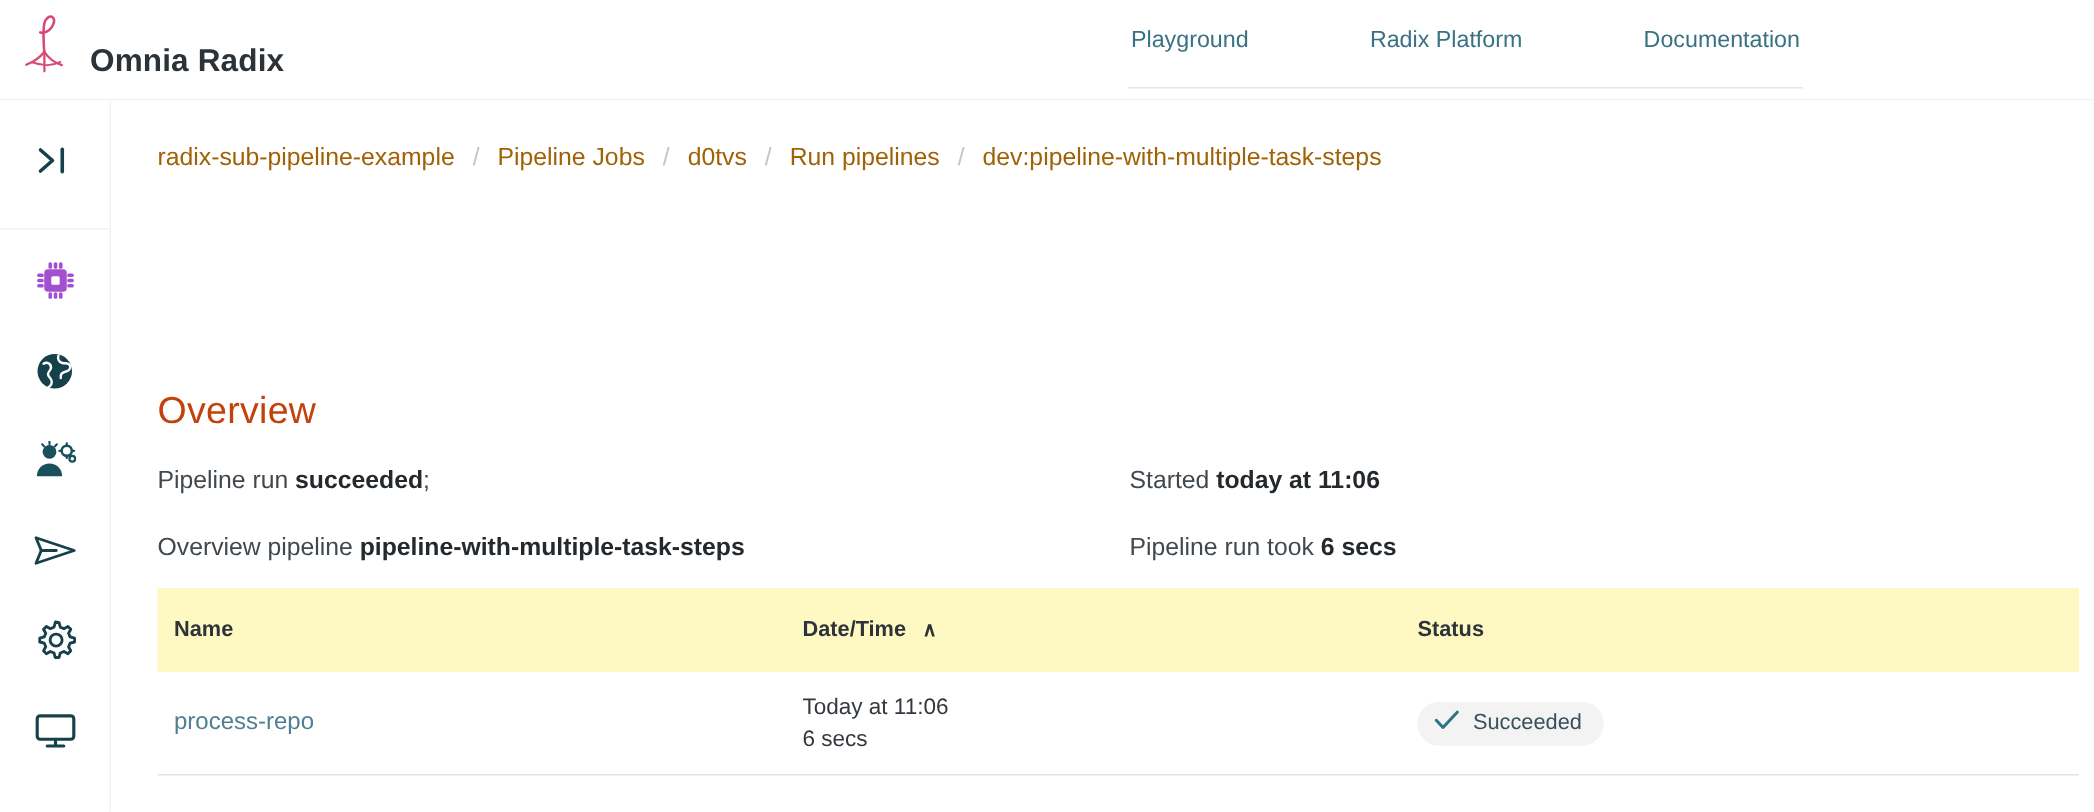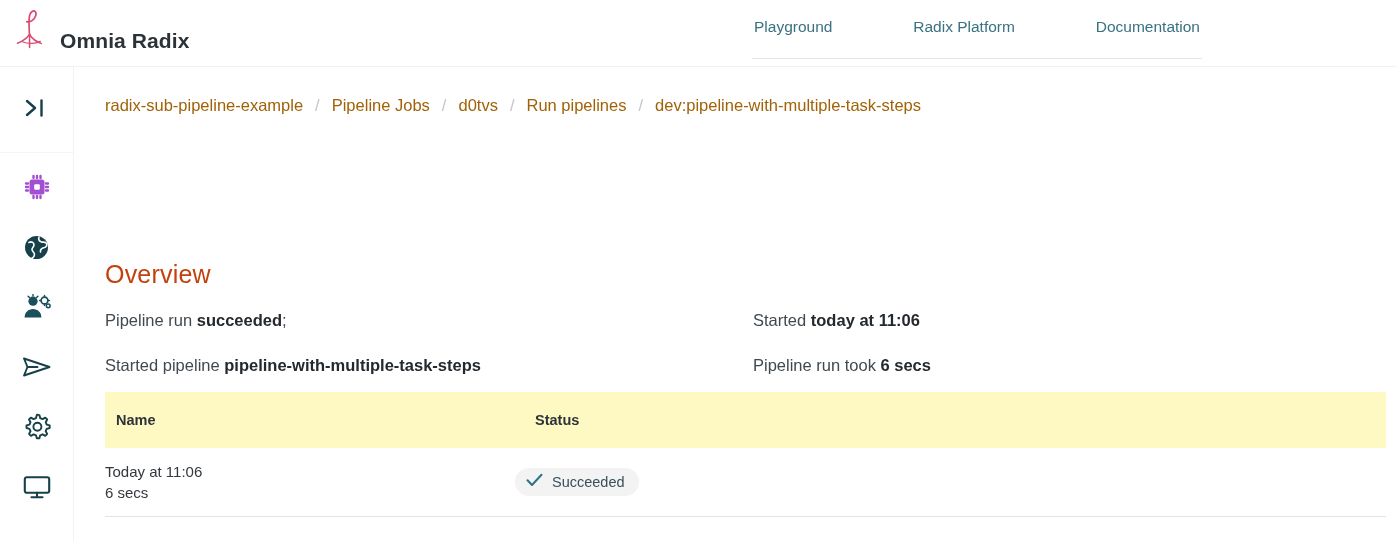--- a/index.html
+++ b/index.html
@@ -339,44 +339,51 @@
     <span class="crumb">dev:pipeline-with-multiple-task-steps</span>
   </div>
 
   <h1 class="page-title">Overview</h1>
 
   <div class="summary-left">
     <div class="sumline">
       <span>Pipeline run </span><b>succeeded</b><span>;</span>
     </div>
     <div class="sumline">
-      <span>Started pipeline </span><b>pipeline-with-multiple-task-steps</b><span></span>
+      <span>Overview pipeline </span><b>pipeline-with-multiple-task-steps</b><span></span>
     </div>
     <div class="sumline">
       <span>Environment </span><b>dev</b><span></span>
     </div>
   </div>
 
   <div class="summary-right">
     <div class="sumline">
       <span>Started </span><b>today at 11:06</b><span></span>
     </div>
     <div class="sumline">
       <span>Pipeline run took </span><b>6 secs</b><span></span>
     </div>
   </div>
 
   <div class="table">
 
     <div class="thead">
       <div class="th col-name">Name</div>
+      <div class="th col-date">
+        <span>Date/Time</span>
+        <span style="margin-left:7px;font-size:13px;">∧</span>
+      </div>
       <div class="th col-status">Status</div>
     </div>
 
     <div class="trow">
+      <div class="col-name">
+        <a class="cell-link" href="#">process-repo</a>
+      </div>
       <div class="col-date cell-date">
         <span>Today at 11:06</span>
         <span class="sub">6 secs</span>
       </div>
       <div class="col-status">
         <span class="badge">
           <span>
             <svg width="17" height="14" viewBox="0 0 17 14" fill="none" xmlns="http://www.w3.org/2000/svg">
               <path d="M1.5 7.2 L6 12 L15.5 1.8" stroke="#2d7286" stroke-width="2" stroke-linecap="round" stroke-linejoin="round" fill="none"></path>
             </svg>

